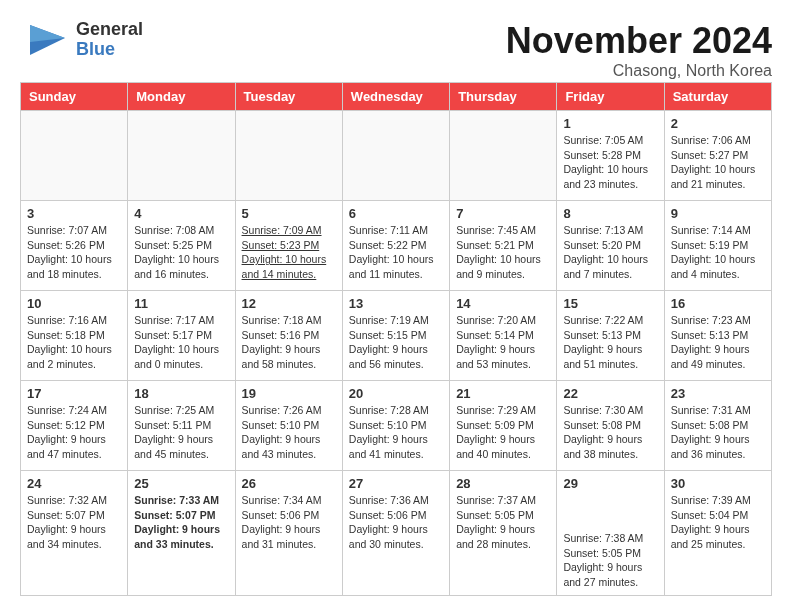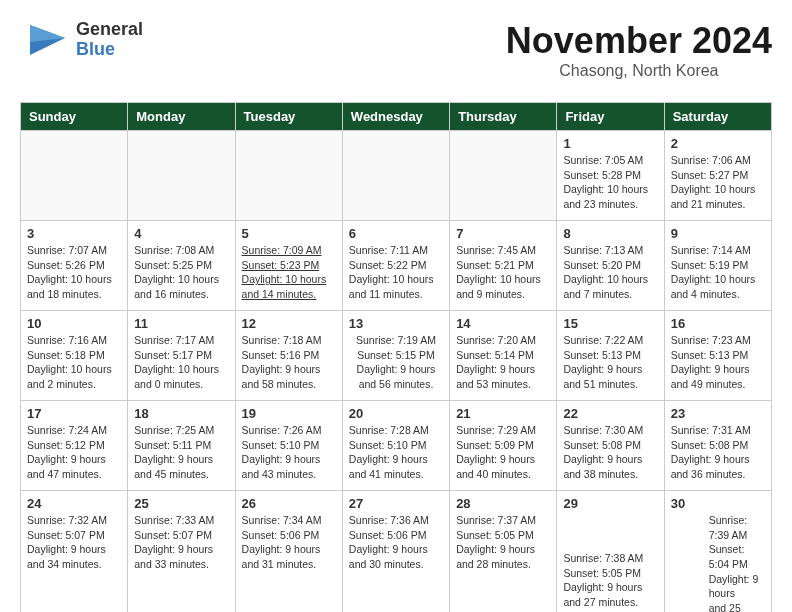--- a/index.html
+++ b/index.html
@@ -7,41 +7,41 @@
       font-family: Arial, sans-serif;
       background: #fff;
       width: 792px;
       min-height: 612px;
       padding: 20px;
     }
     .header {
       display: flex;
       justify-content: space-between;
       align-items: flex-start;
-      margin-bottom: 22px;
+      margin-bottom: 2px;
     }
     .title-area {
-      text-align: center;
+      text-align: right;
     }
     .month-title {
       font-size: 36px;
       font-weight: bold;
       color: #1a1a1a;
     }
     .location-title {
       font-size: 16px;
       color: #555;
     }
     .calendar {
       width: 100%;
       border-collapse: collapse;
       table-layout: fixed;
     }
     .calendar th {
-      background-color: #14532d;
+      background-color: #ef4444;
       color: #fff;
       text-align: left;
       padding: 6px 8px;
       font-size: 13px;
       font-weight: bold;
       border: 1px solid #ccc;
     }
     .calendar td {
       vertical-align: top;
       padding: 5px 6px;
@@ -203,21 +203,21 @@
         </td>
         <td>
           <span class="day-number">12</span>
           <div class="day-info" style="white-space: pre-line;">Sunrise: 7:18 AM
 Sunset: 5:16 PM
 Daylight: 9 hours
 and 58 minutes.</div>
         </td>
         <td>
           <span class="day-number">13</span>
-          <div class="day-info" style="white-space: pre-line; text-align: center;">Sunrise: 7:19 AM
+          <div class="day-info" style="white-space: pre-line;">Sunrise: 7:19 AM
 Sunset: 5:15 PM
 Daylight: 9 hours
 and 56 minutes.</div>
         </td>
         <td>
           <span class="day-number">14</span>
           <div class="day-info" style="white-space: pre-line;">Sunrise: 7:20 AM
 Sunset: 5:14 PM
 Daylight: 9 hours
 and 53 minutes.</div>
@@ -291,21 +291,21 @@
       <tr>
         <td>
           <span class="day-number">24</span>
           <div class="day-info" style="white-space: pre-line;">Sunrise: 7:32 AM
 Sunset: 5:07 PM
 Daylight: 9 hours
 and 34 minutes.</div>
         </td>
         <td>
           <span class="day-number">25</span>
-          <div class="day-info" style="white-space: pre-line;">Sunrise: 7:33 AM
+          <div class="day-info" style="white-space: pre-line; font-weight: bold;">Sunrise: 7:33 AM
 Sunset: 5:07 PM
 Daylight: 9 hours
 and 33 minutes.</div>
         </td>
         <td>
           <span class="day-number">26</span>
           <div class="day-info" style="white-space: pre-line;">Sunrise: 7:34 AM
 Sunset: 5:06 PM
 Daylight: 9 hours
 and 31 minutes.</div>
@@ -326,20 +326,20 @@
         </td>
         <td>
           <span class="day-number">29</span>
           <div class="day-info" style="white-space: pre-line; margin-top: 40px;">Sunrise: 7:38 AM
 Sunset: 5:05 PM
 Daylight: 9 hours
 and 27 minutes.</div>
         </td>
         <td>
           <span class="day-number">30</span>
-          <div class="day-info" style="white-space: pre-line; margin-left: 38px;">Sunrise: 7:39 AM
+          <div class="day-info" style="white-space: pre-line;">Sunrise: 7:39 AM
 Sunset: 5:04 PM
 Daylight: 9 hours
 and 25 minutes.</div>
         </td>
       </tr>
     </tbody>
 </table>
 
 </body></html>

